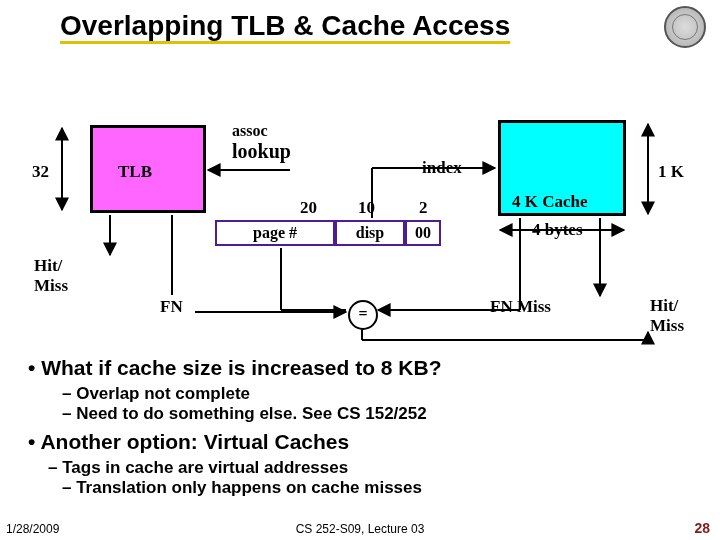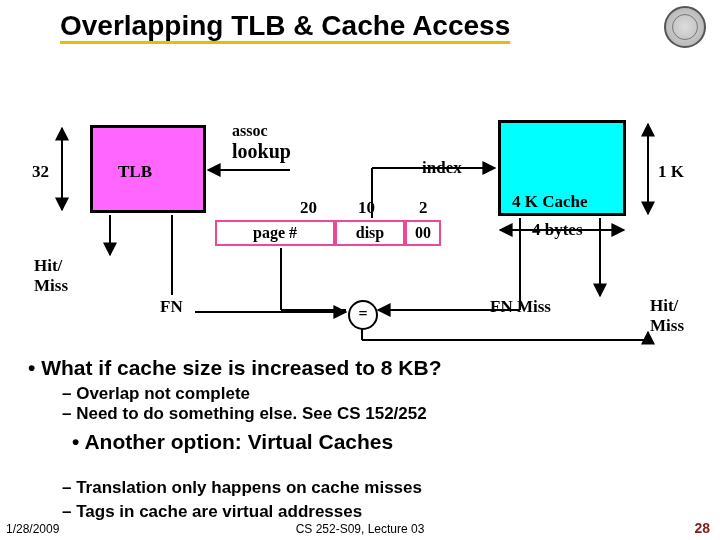--- a/index.html
+++ b/index.html
@@ -58,21 +58,21 @@
   .block {
     position: absolute;
     border: 3px solid #000;
     box-sizing: border-box;
   }
   .tlb   { background: #ff66ff; }
   .cache { background: #00ffff; }
 
   .cell {
     position:absolute;
-    border:2px solid #ec4899;
+    border:2px solid #4c1d95;
     background:#fff;
     box-sizing:border-box;
     text-align:center;
     font-family:"Comic Sans MS","Comic Sans",cursive;
     font-weight:bold;
   }
 
   .lbl {
     position:absolute;
     font-family:"Comic Sans MS","Comic Sans",cursive;
@@ -166,21 +166,21 @@
 
     <line x1="362" y1="328" x2="362" y2="340" stroke="#000" stroke-width="2"></line>
     <line x1="362" y1="340" x2="648" y2="340" stroke="#000" stroke-width="2"></line>
     <line x1="648" y1="340" x2="648" y2="332" stroke="#000" stroke-width="2" marker-end="url(#ah)"></line>
   </svg>
 
   <div class="bullet" style="left:28px; top:356px;">• What if cache size is increased to 8 KB?</div>
   <div class="dash" style="left:62px; top:384px;">– Overlap not complete</div>
   <div class="dash" style="left:62px; top:404px;">– Need to do something else.  See CS 152/252</div>
 
-  <div class="bullet" style="left:28px; top:430px;margin-left:44px;">• Another option: Virtual Caches</div>
-  <div class="dash" style="left:62px; top:458px;margin-top:44px;">– Tags in cache are virtual addresses</div>
+  <div class="bullet" style="left:28px; top:430px;">• Another option: Virtual Caches</div>
+  <div class="dash" style="left:48px; top:458px;">– Tags in cache are virtual addresses</div>
   <div class="dash" style="left:62px; top:478px;">– Translation only happens on cache misses</div>
 
   <div class="footer-date">1/28/2009</div>
   <div class="footer-mid">CS 252-S09, Lecture 03</div>
   <div class="footer-pg">28</div>
 
 </div>
 
 </body></html>

